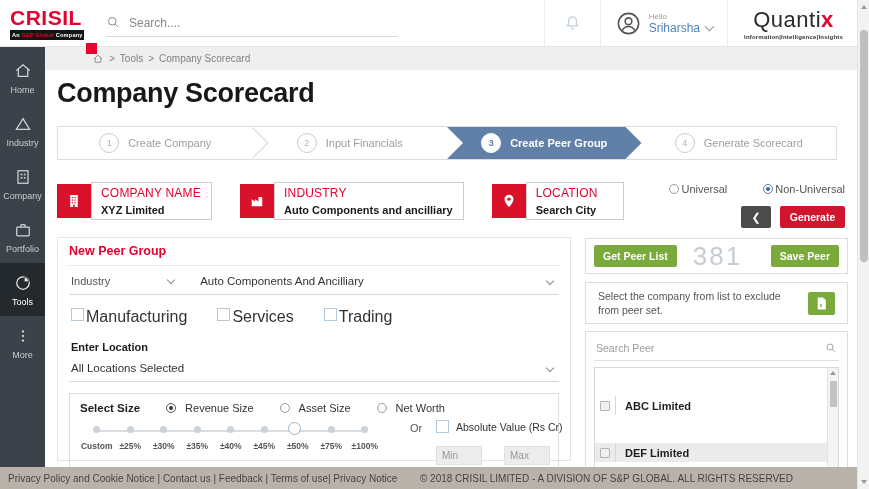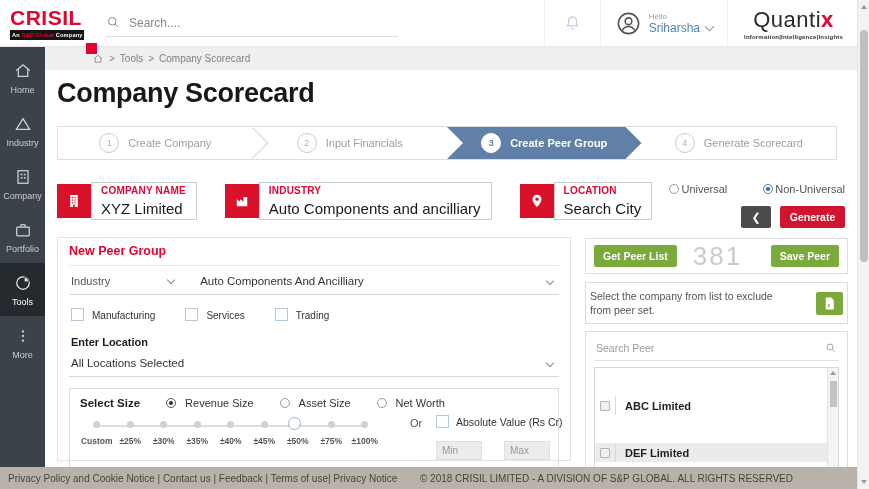--- a/index.html
+++ b/index.html
@@ -51,22 +51,22 @@
   .wz-cell.active { background:#6180a8; clip-path:polygon(0 0, calc(100% - 16px) 0, 100% 50%, calc(100% - 16px) 100%, 0 100%, 16px 50%); }
   .wz-cell.active .wz-num { border-color:#fff; color:#6180a8; font-weight:bold; }
   .wz-cell.active .wz-lbl { color:#fff; font-weight:bold; }
   .wz-sep { position:absolute; top:5px; width:22px; height:22px; border-top:1px solid #d3d3d3; border-right:1px solid #d3d3d3; transform:rotate(45deg); }
 
   
   .info-row { position:absolute; left:12px; top:112px; display:flex; gap:28px; }
   .icard { display:flex; align-items:center; }
   .icard-icon { width:34px; height:34px; background:#d9112b; display:flex; align-items:center; justify-content:center; flex:none; }
   .icard-box { border:1px solid #ccc; height:38px; display:flex; flex-direction:column; justify-content:center; padding:0 10px 0 9px; min-width:98px; }
-  .icard-label { color:#e4032e; font-size:10px; font-weight:bold; letter-spacing:.2px; }
-  .icard-value { font-size:15px; font-weight:normal; color:#17191b; margin-top:4px; white-space:nowrap; }
+  .icard-label { color:#e4032e; font-size:12px; font-weight:normal; letter-spacing:.2px; }
+  .icard-value { font-size:11px; font-weight:bold; color:#17191b; margin-top:4px; white-space:nowrap; }
 
   
   .uni-row { position:absolute; right:12px; top:113px; display:flex; align-items:center; font-size:11px; color:#555; }
   .radio { width:10px; height:10px; border:1px solid #9b9b9b; border-radius:50%; background:#fdfdfd; display:inline-block; position:relative; margin-right:2px; flex:none; }
   .radio.sel { border-color:#5c7fa6; }
   .radio.sel::after { content:""; position:absolute; left:2px; top:2px; width:4px; height:4px; border-radius:50%; background:#2f62a8; }
   .uni-row .opt { display:flex; align-items:center; margin-left:4px; cursor:pointer;padding-left:32px; }
   .action-row { position:absolute; right:12px; top:136px; display:flex; gap:9px; }
   .btn-back { width:30px; height:22px; background:#4b4b4b; color:#fff; font-size:11px; border-radius:2px; display:flex; align-items:center; justify-content:center; cursor:pointer; }
   .btn-generate { width:65px; height:22px; background:#d2152e; color:#fff; font-weight:bold; font-size:10.5px; border-radius:2px; display:flex; align-items:center; justify-content:center; cursor:pointer; }
@@ -74,21 +74,21 @@
   
   .peer-form { position:absolute; left:12px; top:167px; width:514px; height:224px; border:1px solid #e2e2e2; padding:6px 11px 0 11px; }
   .pf-heading { color:#e4032e; font-size:12.5px; font-weight:bold; padding-bottom:7px; border-bottom:1px solid #e8e8e8; }
   .dd-row { display:flex; align-items:center; border-bottom:1px solid #d8d8d8; padding:9px 2px 7px 2px; position:relative; }
   .dd-label { font-size:11px; color:#555; }
   .dd-value { font-size:11.5px; color:#333; }
   .dd-chev { width:6px; height:6px; border-right:1.4px solid #8a8a8a; border-bottom:1.4px solid #8a8a8a; transform:rotate(45deg); margin-top:-2px; }
   .dd-chev.right { position:absolute; right:6px; top:14px; }
   .cbx { width:13px; height:13px; border:1px solid #b3cade; background:#fff; display:inline-block; flex:none; }
   .cbx-row { display:flex; gap:30px; margin-top:13px; padding-left:2px; }
-  .cbx-item { display:flex; align-items:flex-end; gap:8px; font-size:10px; color:#333; cursor:pointer; }
+  .cbx-item { display:flex; align-items:flex-start; gap:2px; font-size:16px; color:#333; cursor:pointer; }
   .sec-label { font-size:11px; font-weight:bold; color:#1d1d1d; margin-top:15px; padding-left:2px; }
 
   
   .size-box { margin-top:11px; border:1px solid #ddd; height:81px; position:relative; padding:8px 10px 0 10px; }
   .size-row1 { display:flex; align-items:center; gap:26px; }
   .size-title { font-size:11.5px; font-weight:bold; color:#1d1d1d; }
   .radio-item { display:flex; align-items:center; gap:7px; font-size:11px; color:#333; cursor:pointer; }
   .radio.dark-sel { border-color:#555; }
   .radio.dark-sel::after { content:""; position:absolute; left:2px; top:2px; width:4px; height:4px; border-radius:50%; background:#333; }
   .slider { position:relative; width:302px; margin-top:12px;font-weight:bold; }
@@ -103,21 +103,21 @@
   .minmax { position:absolute; left:366px; top:52px; display:flex; gap:22px; }
   .minmax input { width:46px; height:19px; background:#ececec; border:1px solid #e0e0e0; font-size:10px; color:#888; padding:0 5px; font-family:"Liberation Sans",sans-serif; }
   .minmax input::placeholder { color:#999; }
 
   
   .peer-panel { position:absolute; left:540px; top:168px; width:263px; }
   .pp-box { border:1px solid #ddd; background:#fff; }
   .pp-a { height:36px; display:flex; align-items:center; justify-content:space-between; padding:0 8px; }
   .btn-green { background:#7aa93c; color:#fff; font-weight:bold; font-size:10.5px; height:22px; padding:0 9px; border-radius:2px; display:flex; align-items:center; cursor:pointer; white-space:nowrap; }
   .peer-count { font-size:26px; color:#c7ccd2; letter-spacing:2px; margin-left:4px; margin-right:auto; padding-left:12px; }
-  .pp-b { margin-top:8px; padding:6px 4px; display:flex; align-items:center; justify-content:space-between; }
+  .pp-b { margin-top:8px; padding:6px 12px; display:flex; align-items:center; justify-content:space-between; }
   .pp-note { font-size:10.5px; color:#555; width:185px; line-height:1.35; }
   .excel-btn { width:27px; height:23px; background:#7aa93c; border-radius:2px; display:flex; align-items:center; justify-content:center; cursor:pointer; }
   .pp-c { margin-top:7px; padding:8px 8px; height:160px; }
   .peer-search { display:flex; align-items:center; justify-content:space-between; border-bottom:1px solid #e2e2e2; padding:2px 2px 6px 2px; }
   .peer-search input { border:none; outline:none; font-size:10.5px; color:#555; width:200px; background:transparent; font-family:"Liberation Sans",sans-serif; }
   .peer-search input::placeholder { color:#9a9a9a; }
   .peer-list { margin-top:6px; border:1px solid #d8d8d8; position:relative; height:120px; overflow:hidden; }
   .pl-rows { margin-right:11px; }
   .pl-row { height:19px; display:flex; align-items:stretch;margin-top:28px; }
   .pl-row:nth-child(even) { background:#ebebeb; }

